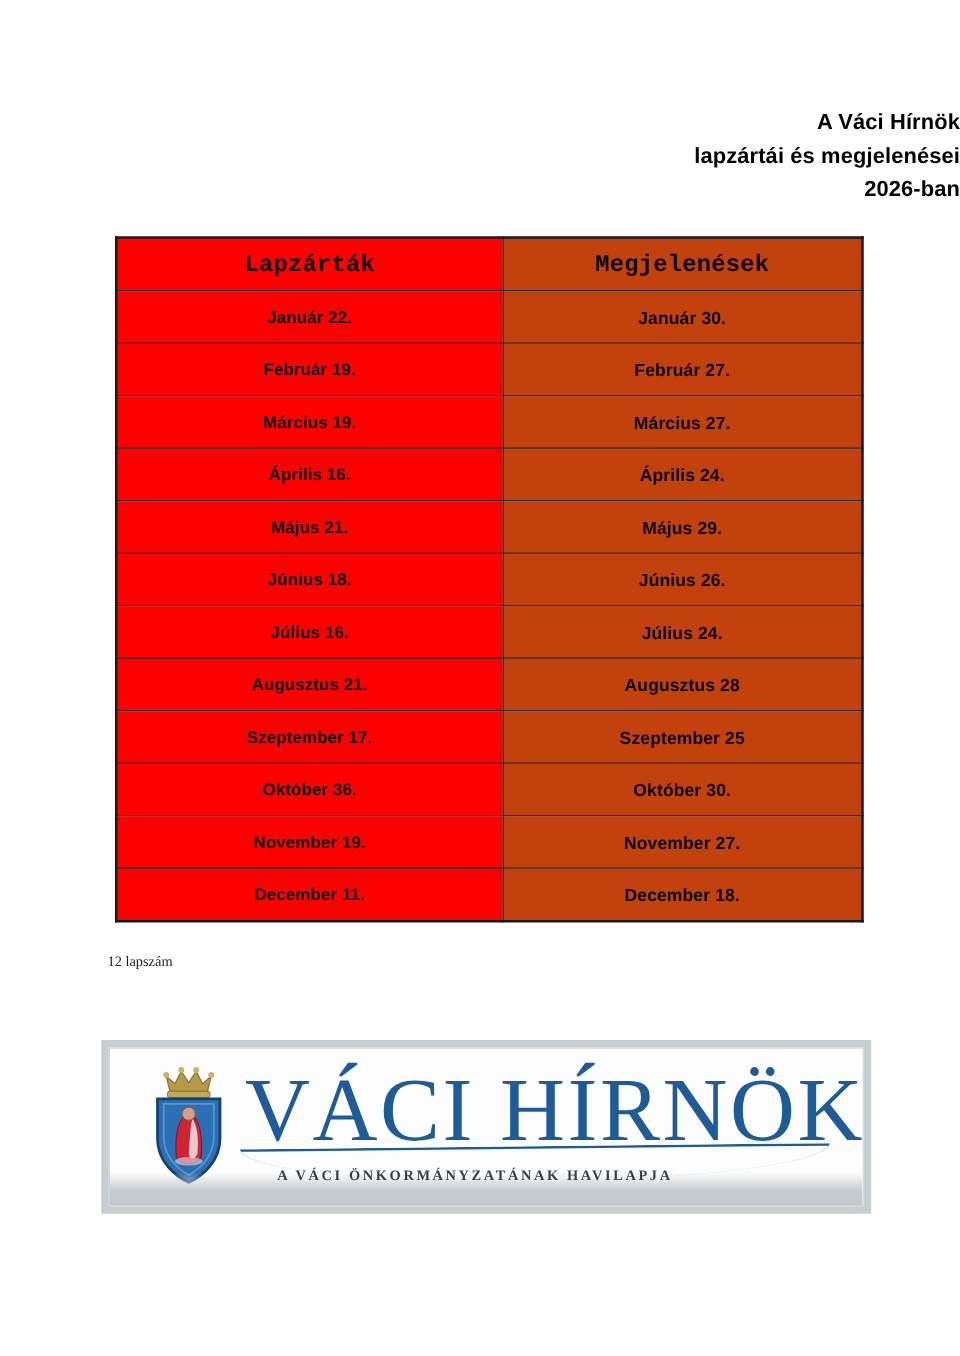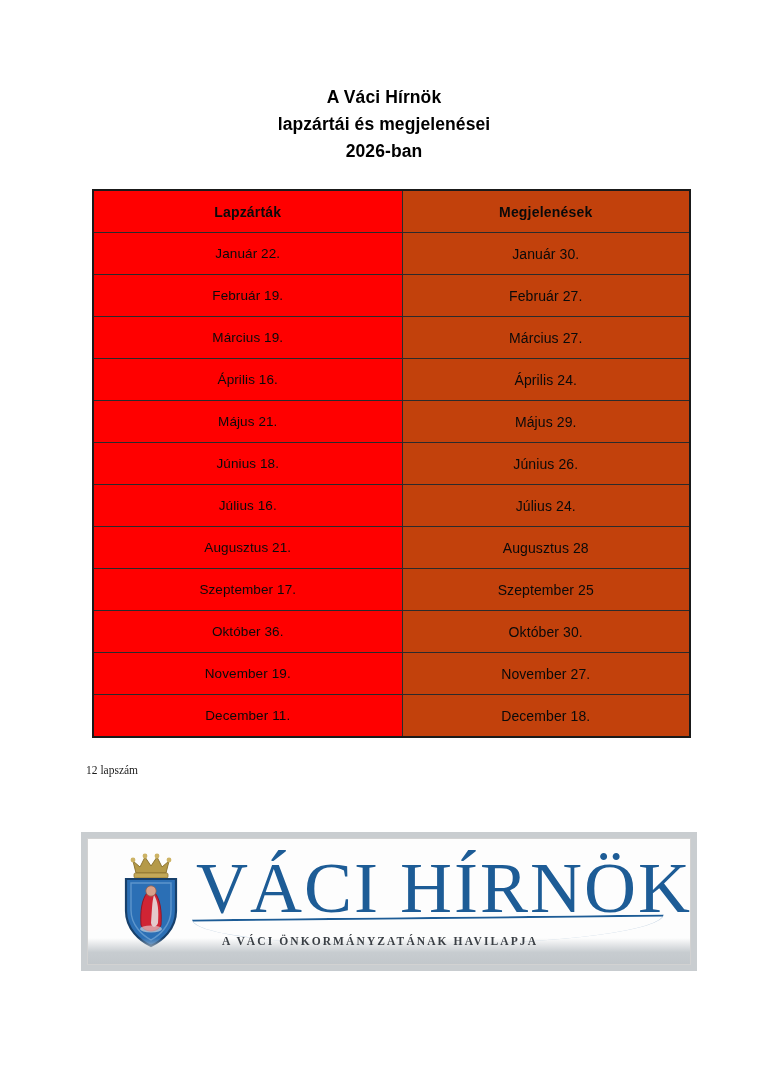--- a/index.html
+++ b/index.html
@@ -20,21 +20,21 @@
     width: 768px;
     height: 1085px;
   }
 
   
   .title-block {
     position: absolute;
     left: 0;
     top: 84px;
     width: 768px;
-    text-align: center;
+    text-align: right;
   }
   .title-line {
     font-size: 17.5px;
     font-weight: bold;
     color: #000000;
     line-height: 27px;
     letter-spacing: 0.1px;
   }
 
   
@@ -56,28 +56,29 @@
     color: #0a0a0a;
   }
   .col-left  { width: 309px; }
   .col-right { width: 288px; }
 
   .cell-red   { background: #ff0000; }
   .cell-green { background: #c2410c; }
 
   .head-row th {
     height: 41px;
-    font-size: 14px;
+    font-size: 19px;
     font-weight: bold;
     letter-spacing: 0.2px;
+    font-family: Liberation Mono, monospace;
   }
   .body-row td {
     height: 41px;
     font-size: 13.5px;
-    font-weight: normal;
+    font-weight: bold;
     letter-spacing: 0.1px;
   }
   .body-row td.cell-green {
     font-size: 14px;
   }
 
   
   .footnote {
     position: absolute;
     left: 86px;

